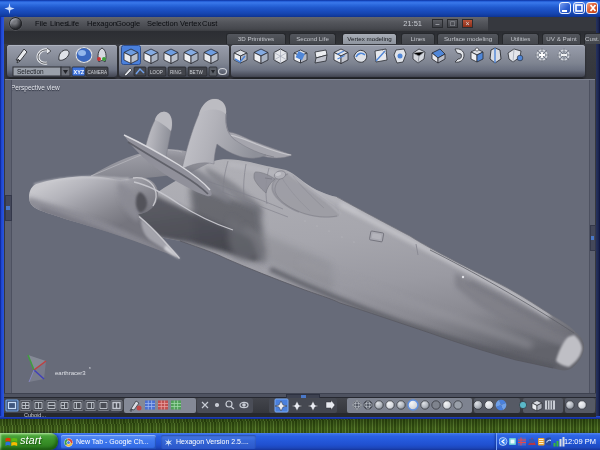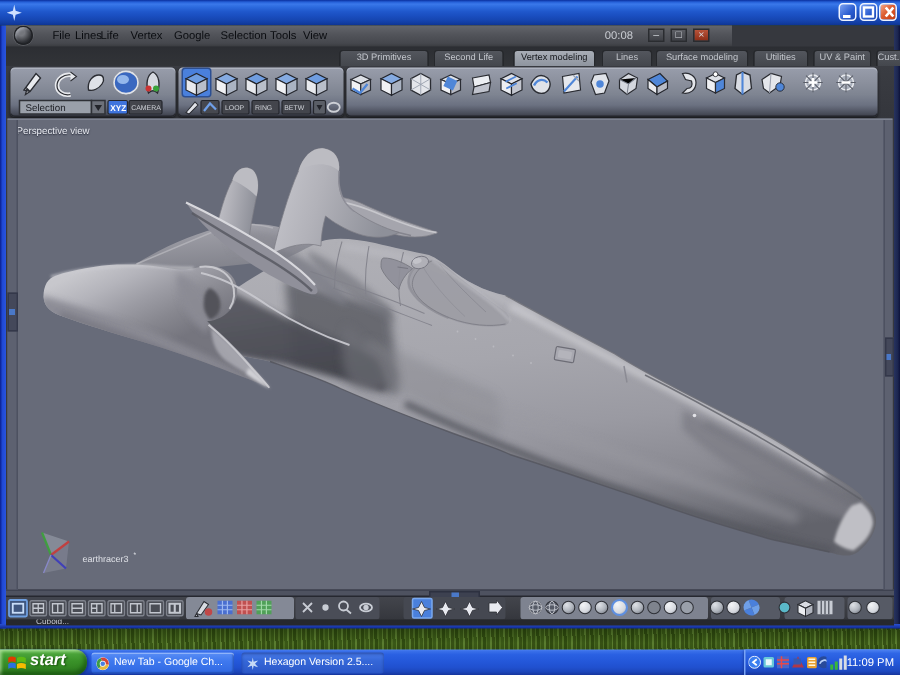--- a/index.html
+++ b/index.html
@@ -48,21 +48,21 @@
 
 #btoolrow{position:absolute;left:0;top:381px;width:592px;height:15px;background:linear-gradient(180deg,#43454c,#35373d)}
 
 #status{position:absolute;left:0;top:396px;width:592px;height:4px;background:#26282d;color:#c9ccd2;font-size:5.5px;line-height:5px;padding-left:20px;overflow:hidden}
 
 #taskbar{position:absolute;left:0;top:433px;width:600px;height:17px;
 background:linear-gradient(180deg,#4f83f2 0%,#3a70ea 6%,#2a60e2 20%,#2458da 45%,#2050cf 70%,#1c46ba 88%,#16359c 100%)}
 #startbtn{position:absolute;left:0;top:0;width:58px;height:17px;border-radius:0 8px 8px 0;
 background:linear-gradient(180deg,#6fc05c 0%,#49a339 18%,#3a9229 45%,#338723 70%,#2b751e 100%);
 box-shadow:inset -2px -2px 3px rgba(10,60,0,.5),inset 1px 1px 2px rgba(220,255,200,.6),1px 0 2px rgba(0,20,80,.5)}
-#starttext{position:absolute;left:20px;top:1px;font-size:11px;font-weight:bold;font-style:italic;color:#fff;text-shadow:1px 1px 1px #1e5c12}
+#starttext{position:absolute;left:20px;top:1px;font-size:11px;font-weight:normal;font-style:italic;color:#fff;text-shadow:1px 1px 1px #1e5c12}
 .taskbtn{position:absolute;top:2px;height:14px;border-radius:2px;background:linear-gradient(180deg,#5a8ef5,#3f79ef 40%,#3068e2);box-shadow:inset 0 1px 0 rgba(200,220,255,.5),inset -1px -1px 1px rgba(10,40,120,.4);color:#fff;font-size:7px;line-height:14px}
 #tray{position:absolute;right:0;top:0;width:103px;height:17px;background:linear-gradient(180deg,#4f83f2 0%,#2f66e6 15%,#2458da 50%,#1d49c0 85%,#16359c 100%);box-shadow:-1px 0 0 #7aa4f5, -2px 0 2px rgba(10,30,100,.5)}
 #traytime{position:absolute;right:4px;top:4px;font-size:7.5px;color:#fff}
 </style></head>
 <body>
 <div id="screen">
   <div id="grass"></div>
   <div id="win">
     <div id="titlebar">
       <svg class="ticon" viewBox="0 0 12 12">
@@ -80,26 +80,26 @@
     </div>
     <div id="bl"></div>
       <div id="br"></div>
       <div id="bb"></div>
     <div id="appbody">
       <div id="menubar">
         <div id="mlogo"></div>
         <div class="menu" style="left:31px">File</div>
         <div class="menu" style="left:46px">Lines</div>
         <div class="menu" style="left:63px">Life</div>
-        <div class="menu" style="left:83px">Vertex</div>
+        <div class="menu" style="left:83px">Hexagon</div>
         <div class="menu" style="left:112px">Google</div>
         <div class="menu" style="left:143px">Selection</div>
-        <div class="menu" style="left:176px">Tools</div>
-        <div class="menu" style="left:198px">View</div>
-        <div id="mtime">00:08</div>
+        <div class="menu" style="left:176px">Vertex</div>
+        <div class="menu" style="left:198px">Cust</div>
+        <div id="mtime">21:51</div>
         <div class="abtn" style="right:45px">–</div>
         <div class="abtn" style="right:30px">□</div>
         <div class="abtn" style="right:15px;background:linear-gradient(180deg,#b8533a,#8c2e18)">×</div>
       </div>
       <div id="tabrow">
         <div class="tab" style="left:222px;width:60px">3D Primitives</div>
         <div class="tab" style="left:285px;width:47px">Second Life</div>
         <div class="tab sel" style="left:338px;width:55px">Vertex modeling</div>
         <div class="tab" style="left:397px;width:34px">Lines</div>
         <div class="tab" style="left:433px;width:62px">Surface modeling</div>
@@ -637,21 +637,21 @@
       </svg>
       <span style="position:absolute;left:15px;top:0">New Tab - Google Ch...</span>
     </div>
     <div class="taskbtn" id="tb2" style="left:161px;width:95px;background:linear-gradient(180deg,#4a7deb,#3567d8 40%,#2b57c8);box-shadow:inset 0 1px 2px rgba(10,30,100,.5)">
       <svg style="position:absolute;left:3px;top:3px" width="9" height="9" viewBox="0 0 12 12">
         <path d="M6 0.5 6.8 4.2 10.8 3 8 6 10.8 9 6.8 7.8 6 11.5 5.2 7.8 1.2 9 4 6 1.2 3 5.2 4.2Z" fill="#cfe0f8" opacity="0.95"></path>
       </svg>
       <span style="position:absolute;left:15px;top:0">Hexagon Version 2.5....</span>
     </div>
     <div id="tray">
-        <div id="traytime">11:09 PM</div>
+        <div id="traytime">12:09 PM</div>
       <svg style="position:absolute;left:2px;top:4px" width="52" height="10" viewBox="0 0 52 10">
         <circle cx="4" cy="4.5" r="4" fill="#3a7ef0" stroke="#fff" stroke-width="0.6"></circle>
           <path d="M5.5,2.5 L3,4.5 L5.5,6.5" stroke="#fff" stroke-width="1.2" fill="none"></path>
         <rect x="10" y="1" width="7" height="7" rx="1" fill="#68c8d8"></rect>
           <rect x="11.5" y="2.5" width="4" height="4" fill="#e8f8fc"></rect>
         <rect x="19" y="0.5" width="8" height="8" fill="#4a66c8"></rect>
           <path d="M19,3 h8 M19,5.5 h8 M22,0.5 v8" stroke="#e84848" stroke-width="1"></path>
         <path d="M29,8 L33,0.5 L37,8 Z" fill="#b03848"></path>
           <rect x="30" y="2" width="5" height="4" fill="#3858b0"></rect>
         <rect x="39" y="1" width="6.5" height="7.5" rx="1" fill="#e8a030"></rect>

